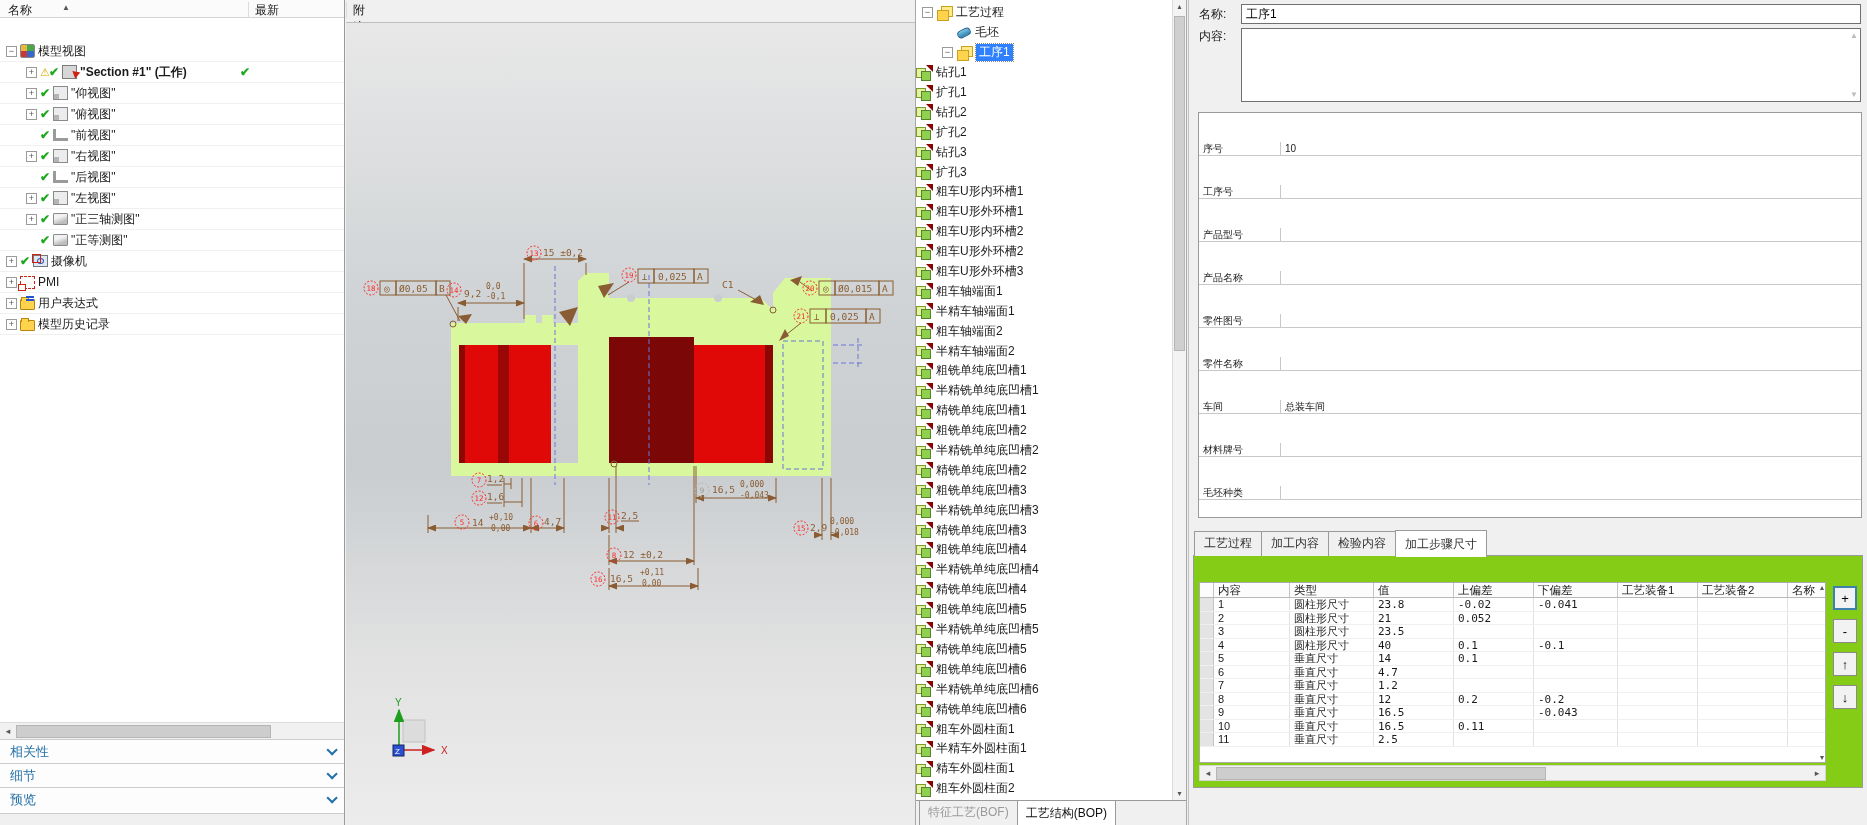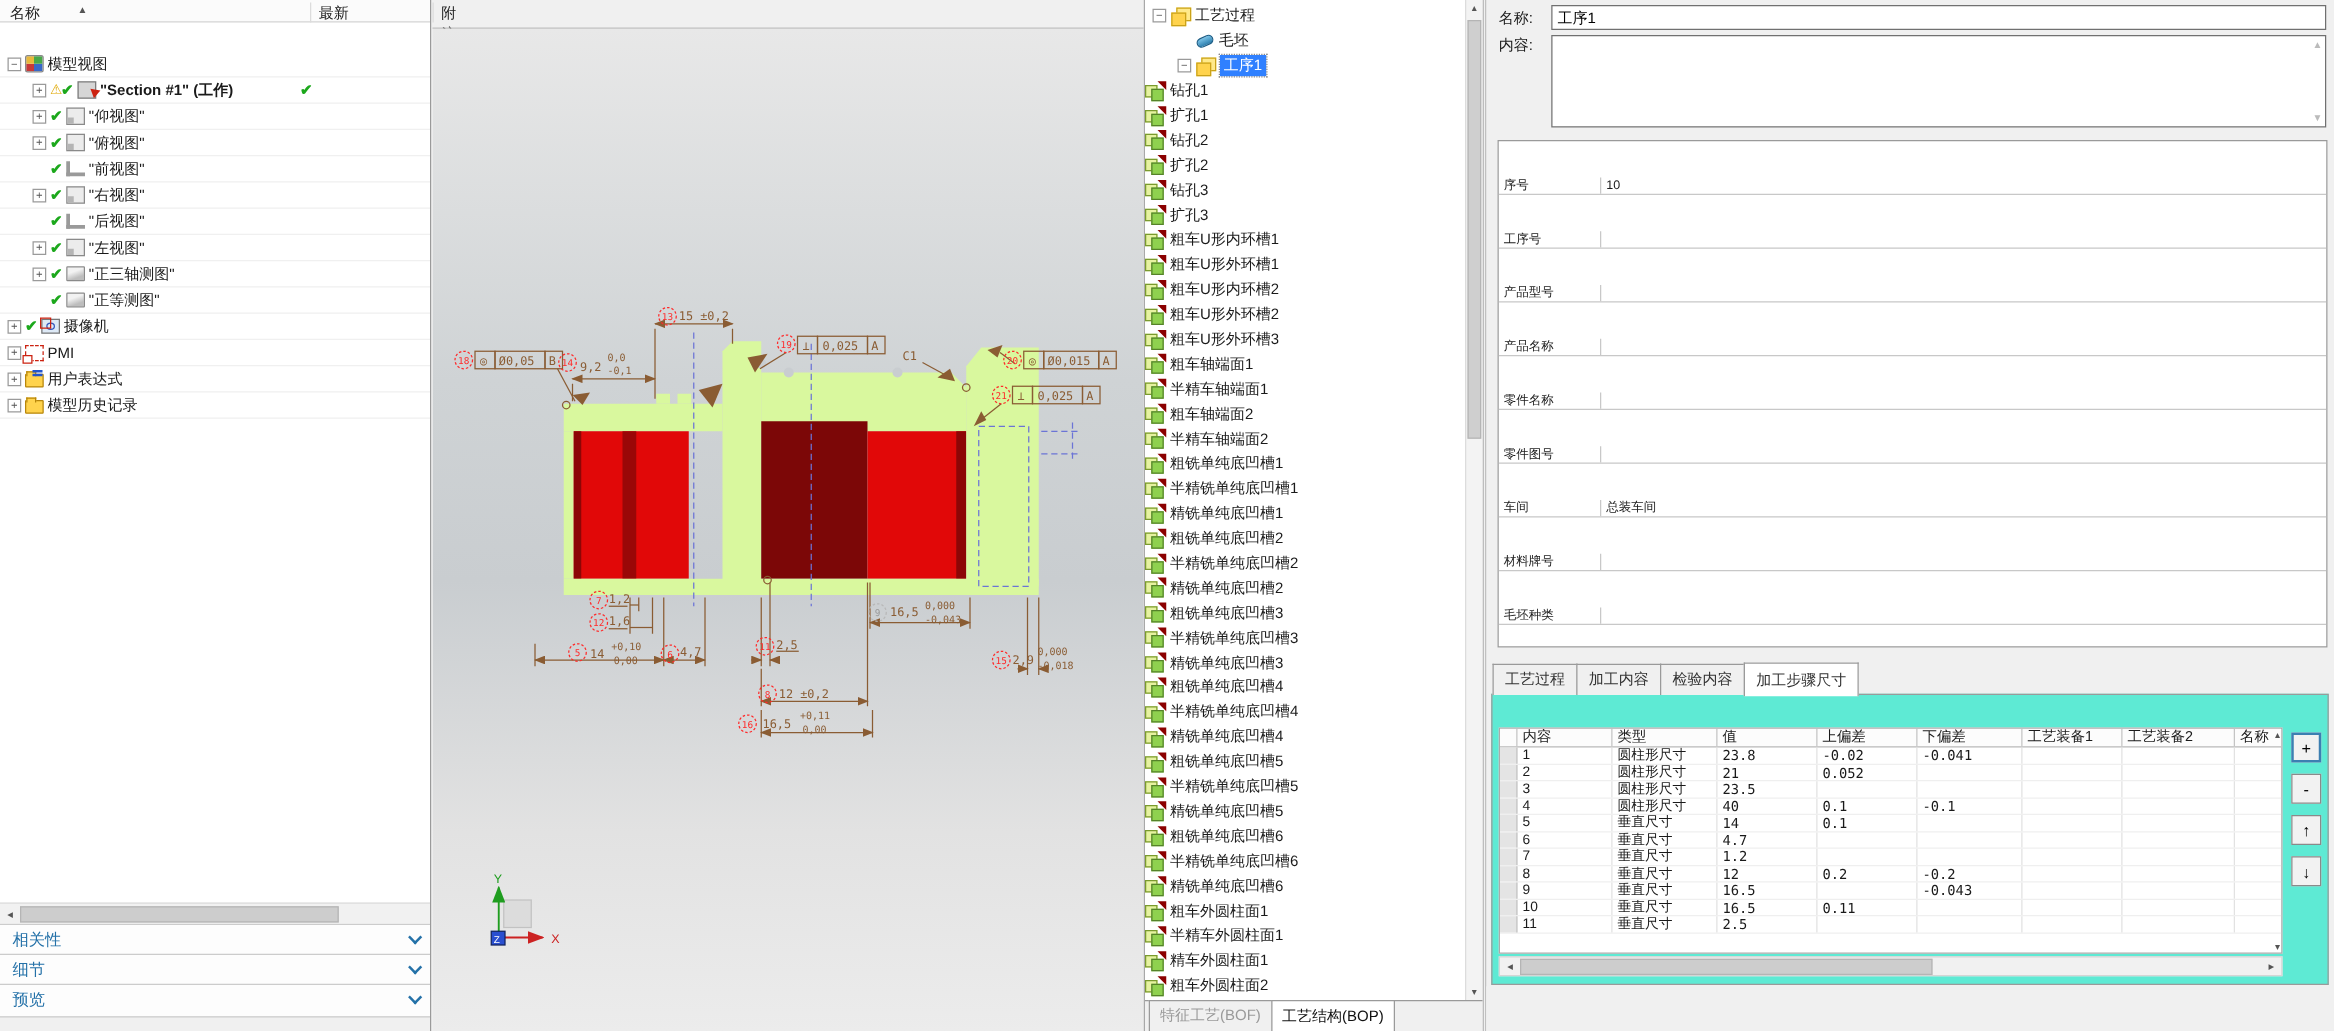--- a/index.html
+++ b/index.html
@@ -98,21 +98,21 @@
   .rp-textarea .up { position:absolute; right:2px; top:2px; font-size:8px; color:#bbb; }
   .rp-textarea .dn { position:absolute; right:2px; bottom:2px; font-size:8px; color:#bbb; }
   .rp-grid { position:absolute; top:112px; left:9px; right:5px; height:406px; background:#fff; border:1px solid #9a9a9a; overflow:hidden; }
   .pg-row { display:flex; height:14px; line-height:13px; border-bottom:1px solid #c8c8c8; font-size:10px;margin-top:29px; }
   .pg-label { width:82px; border-right:1px solid #c8c8c8; padding-left:4px; }
   .pg-value { flex:1; padding-left:4px; }
 
   .rp-tabs { position:absolute; top:531px; left:5px; height:25px; display:flex; align-items:flex-end; z-index:3; }
   .rp-tab { padding:3px 9px 4px; font-size:12px; border:1px solid #9a9a9a; border-bottom:none; background:#f0f0f0; color:#333; margin-right:-1px; cursor:pointer; }
   .rp-tab.active { background:#fff; position:relative; top:1px; padding-top:5px; z-index:4; }
-  .rp-page { position:absolute; top:555px; left:4px; right:4px; height:233px; background:#5eead4; border:1px solid #9a9a9a; }
+  .rp-page { position:absolute; top:555px; left:4px; right:4px; height:233px; background:#84cc16; border:1px solid #9a9a9a; }
   .steps-table { position:absolute; left:5px; top:26px; right:36px; bottom:24px; border:1px solid #aaa; overflow:hidden; background:#fff; }
   .tr { display:flex; height:13.5px; line-height:13px; font-size:11px; white-space:nowrap; }
   .th-row { height:15px; line-height:14px; background:#fcfcfc; border-bottom:1px solid #b9b9b9; font-size:11.5px; }
   .th-row > span { border-right:1px solid #c4c4c4; padding-left:4px; overflow:hidden; flex:0 0 auto; }
   .th-row > span:nth-child(1) { width:14px; padding:0; }
   .th-row > span:nth-child(2) { width:76px; }
   .th-row > span:nth-child(3) { width:84px; }
   .th-row > span:nth-child(4) { width:80px; }
   .th-row > span:nth-child(5) { width:80px; }
   .th-row > span:nth-child(6) { width:84px; }
@@ -847,26 +847,26 @@
     <span class="pg-label">产品型号</span>
     <span class="pg-value"></span>
   </div>
 
   <div class="pg-row">
     <span class="pg-label">产品名称</span>
     <span class="pg-value"></span>
   </div>
 
   <div class="pg-row">
+    <span class="pg-label">零件图号</span>
+    <span class="pg-value"></span>
+  </div>
+
+  <div class="pg-row">
     <span class="pg-label">零件名称</span>
-    <span class="pg-value"></span>
-  </div>
-
-  <div class="pg-row">
-    <span class="pg-label">零件图号</span>
     <span class="pg-value"></span>
   </div>
 
   <div class="pg-row">
     <span class="pg-label">车间</span>
     <span class="pg-value">总装车间</span>
   </div>
 
   <div class="pg-row">
     <span class="pg-label">材料牌号</span>

